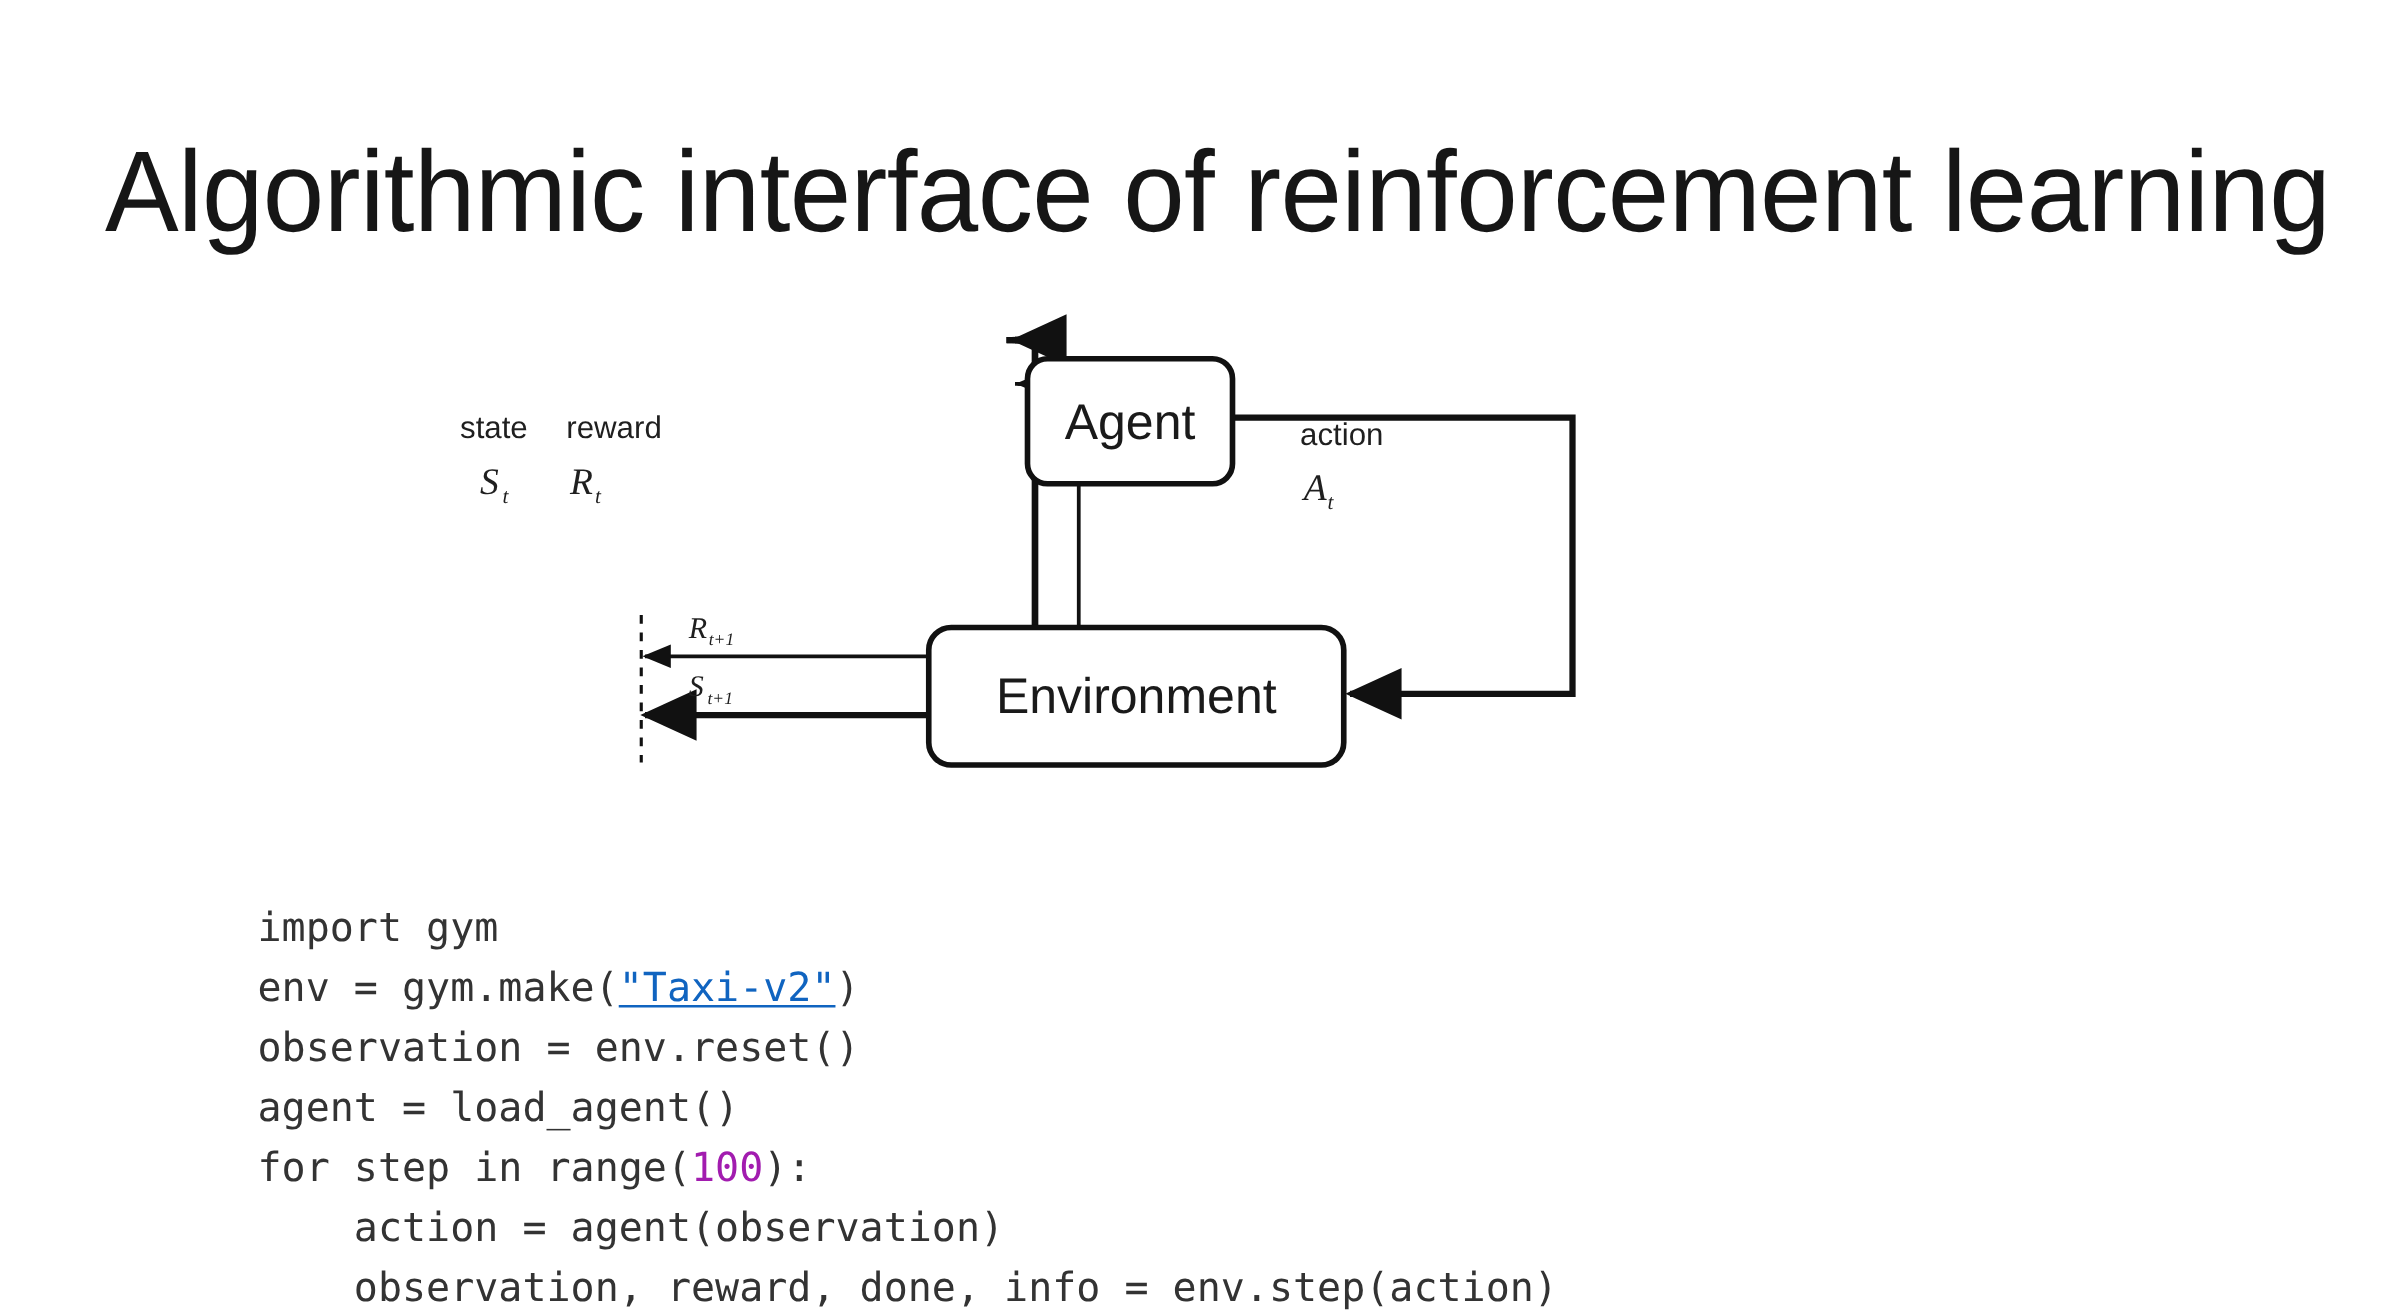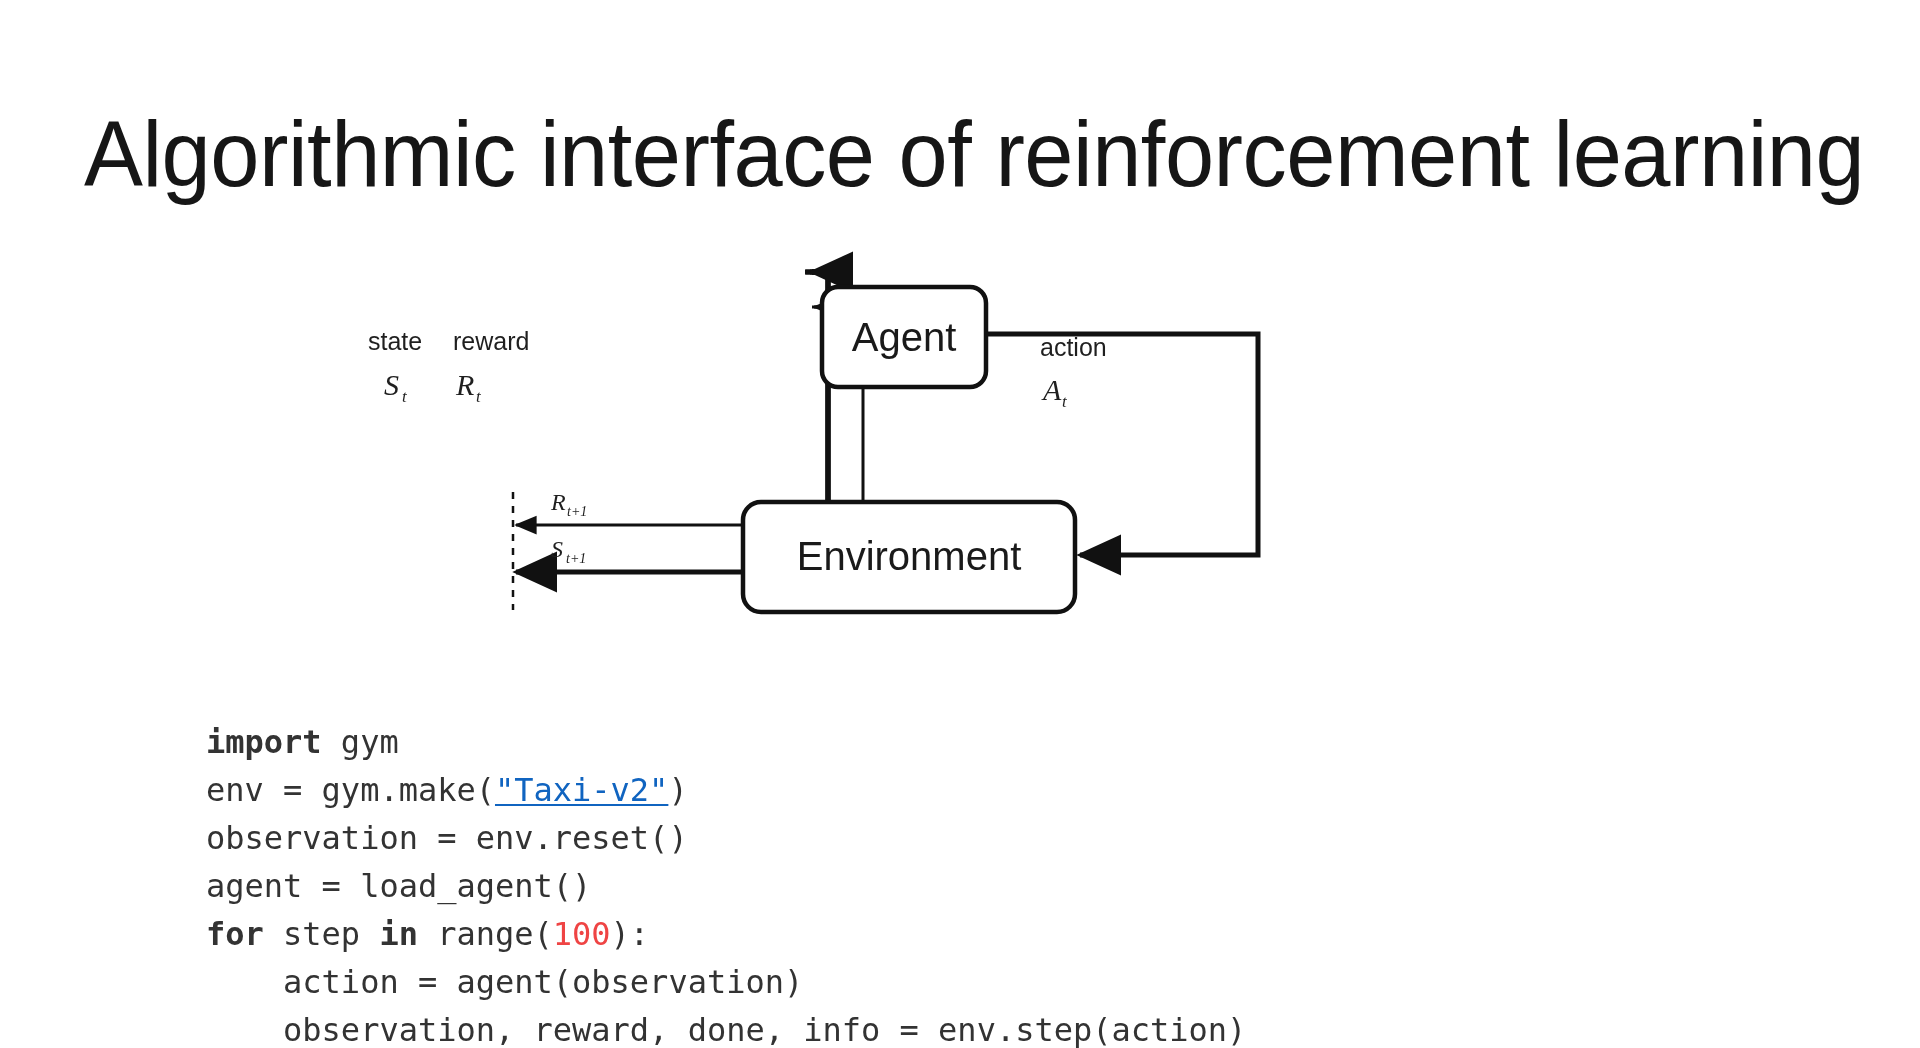--- a/index.html
+++ b/index.html
@@ -95,22 +95,22 @@
     left: 206px;
     top: 686px;
     font-family: "DejaVu Sans Mono", "Liberation Mono", monospace;
     font-size: 32px;
     line-height: 48px;
     color: #333333;
     white-space: pre;
     letter-spacing: 0px;
   }
   #code-block .ln { display: block; height: 48px; }
-  #code-block .kw { font-weight: 700; color: #333333; }
-  #code-block .num { color: #ef4444; text-align: right; }
+  #code-block .kw { font-weight: 400; color: #333333; }
+  #code-block .num { color: #a21caf; text-align: right; }
   #code-block .lnk {
     color: #1064c0;
     text-decoration: underline;
     text-decoration-thickness: 2px;
     text-underline-offset: 3px;
   }
 </style>
 </head>
 <body>
 

